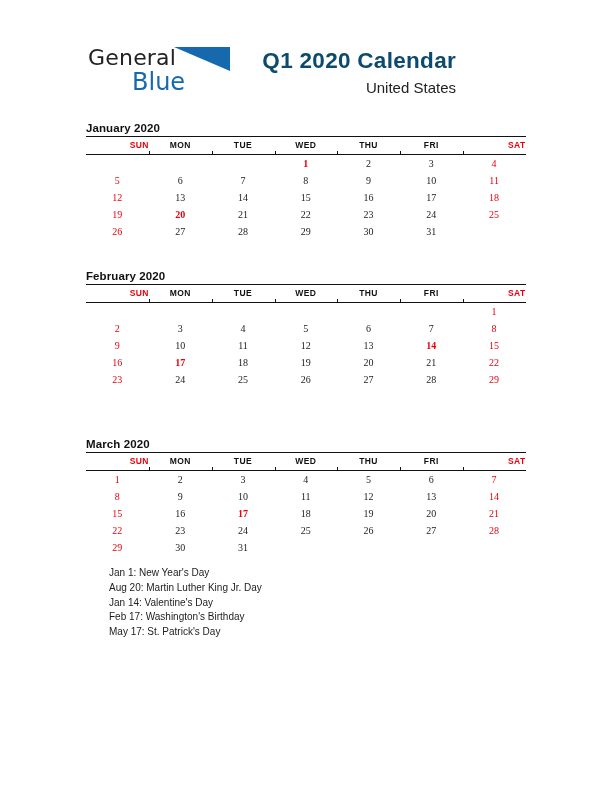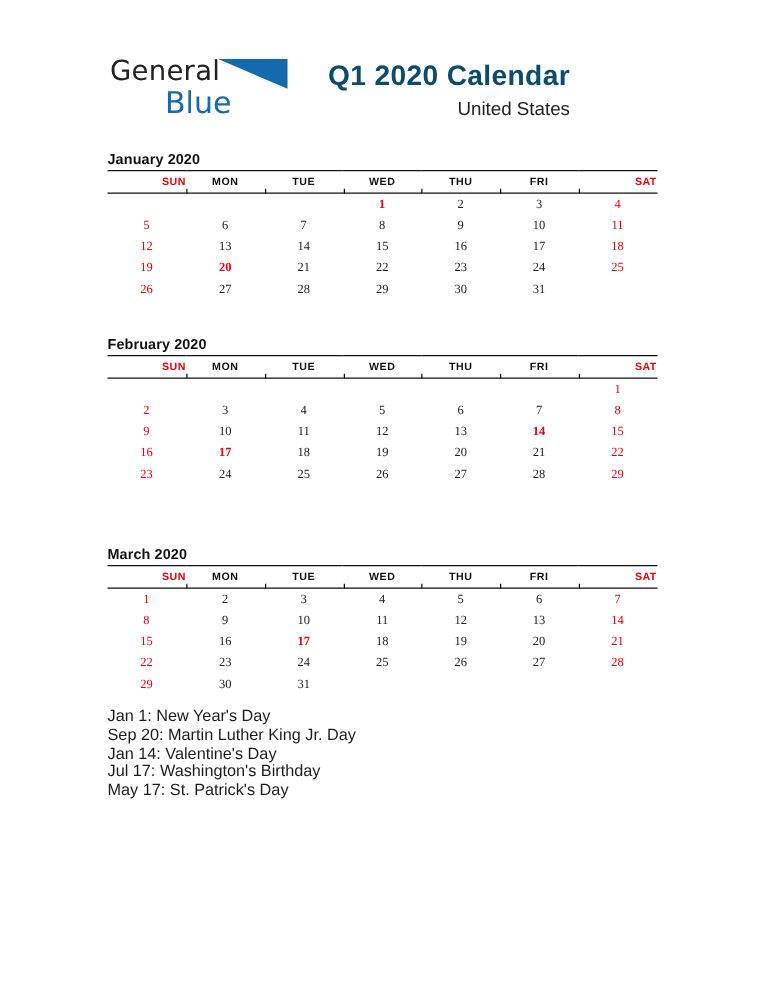--- a/index.html
+++ b/index.html
@@ -151,24 +151,25 @@
 
   
   .holidays {
     position: absolute;
     left: 86px;
     top: 566px;
     width: 400px;
   }
   .holidays li {
     list-style: none;
-    font-size: 13px;
+    font-size: 10px;
     line-height: 14.8px;
     color: #1c1c1c;
     white-space: nowrap;
+    margin-left: 23px;
   }
   ul.holidays { margin: 0; padding: 0; }
 </style>
 </head>
 <body>
 
 <div class="page-header">
 
   <div class="logo">
     <span class="logo-general">General</span>
@@ -393,17 +394,17 @@
       <i style="left: 126px; top: -89px;"></i>
       <i style="left: 189px; top: -89px;"></i>
       <i style="left: 251px; top: -89px;"></i>
       <i style="left: 314px; top: -89px;"></i>
       <i style="left: 377px; top: -89px;"></i>
     </div>
   </div>
 
 <ul class="holidays">
     <li>Jan 1: New Year's Day</li>
-    <li>Sep 20: Martin Luther King Jr. Day</li>
+    <li>Aug 20: Martin Luther King Jr. Day</li>
     <li>Jan 14: Valentine's Day</li>
-    <li>Jul 17: Washington's Birthday</li>
+    <li>Feb 17: Washington's Birthday</li>
     <li>May 17: St. Patrick's Day</li>
   </ul>
 
 </body></html>

